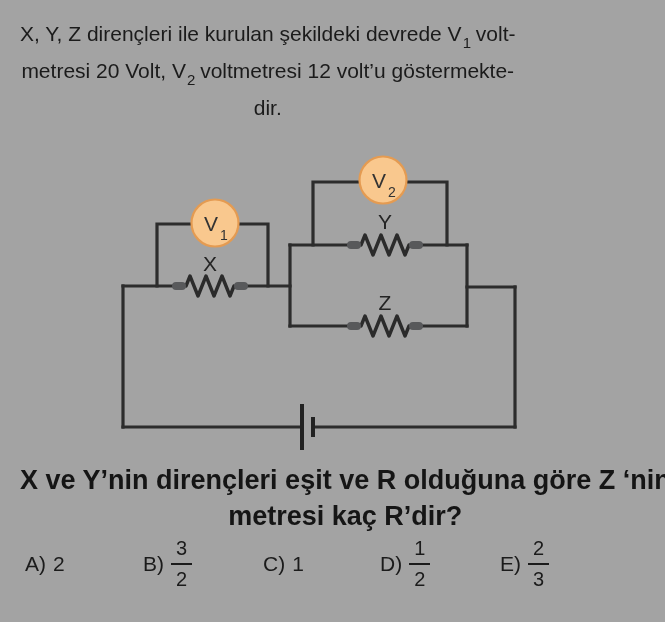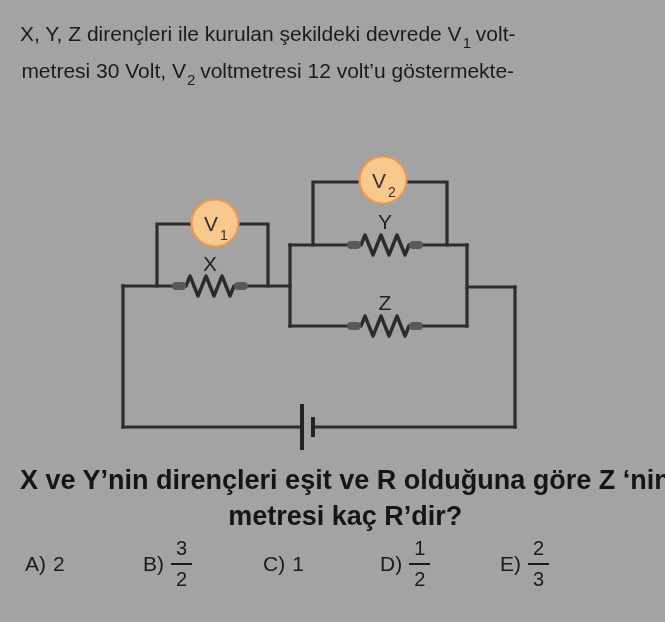--- a/index.html
+++ b/index.html
@@ -118,21 +118,22 @@
   .opt-d { left: 380px; }
   .opt-e { left: 500px; }
 </style>
 </head>
 <body>
 
 <div class="page">
 
   <div class="intro">
     <div class="line"><span>X, Y, Z dirençleri ile kurulan şekildeki devrede V</span><span class="subscript">1</span><span> volt-</span></div>
-    <div class="line"><span>metresi 30 Volt, V</span><span class="subscript">2</span><span> voltmetresi 12 volt’u göstermekte-</span></div>
+    <div class="line"><span>metresi 20 Volt, V</span><span class="subscript">2</span><span> voltmetresi 12 volt’u göstermekte-</span></div>
+    <div class="line">dir.</div>
   </div>
 
   <svg class="circuit-svg" viewBox="0 140 665 320">
 
     <path class="wire" d="M123,286 V427"></path>
     <path class="wire" d="M123,427 H301"></path>
     <path class="wire" d="M315,427 H515"></path>
     <path class="wire" d="M515,427 V287"></path>
     <path class="wire" d="M515,287 H467"></path>
 

